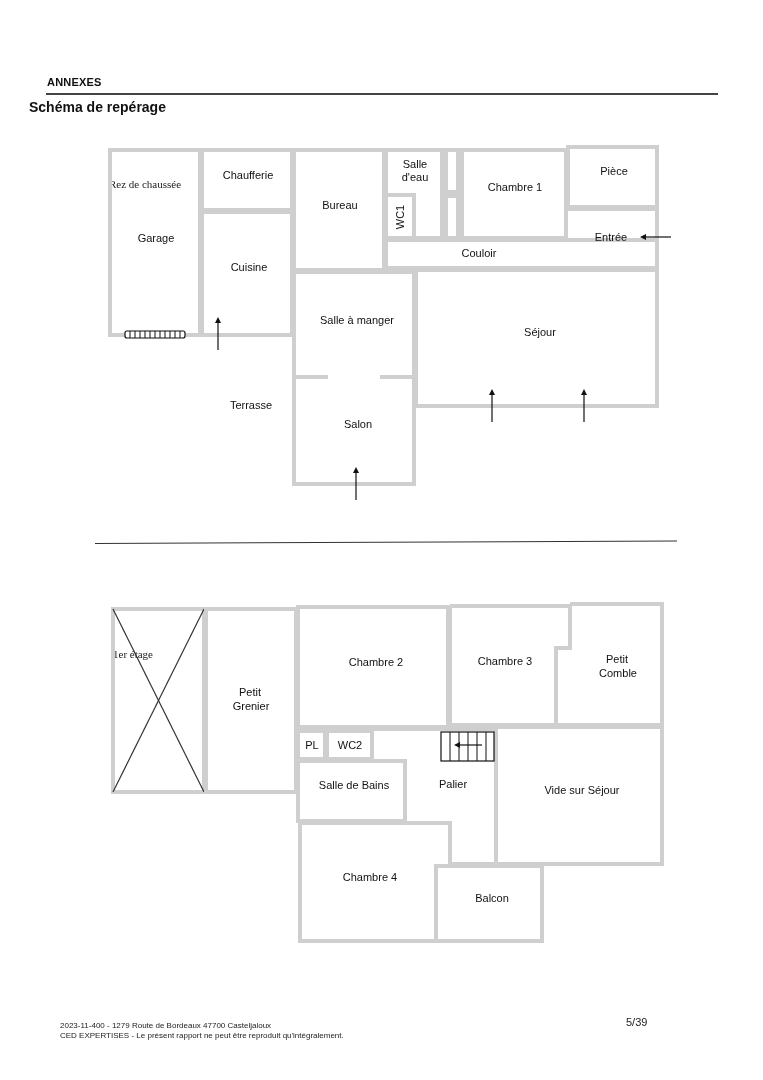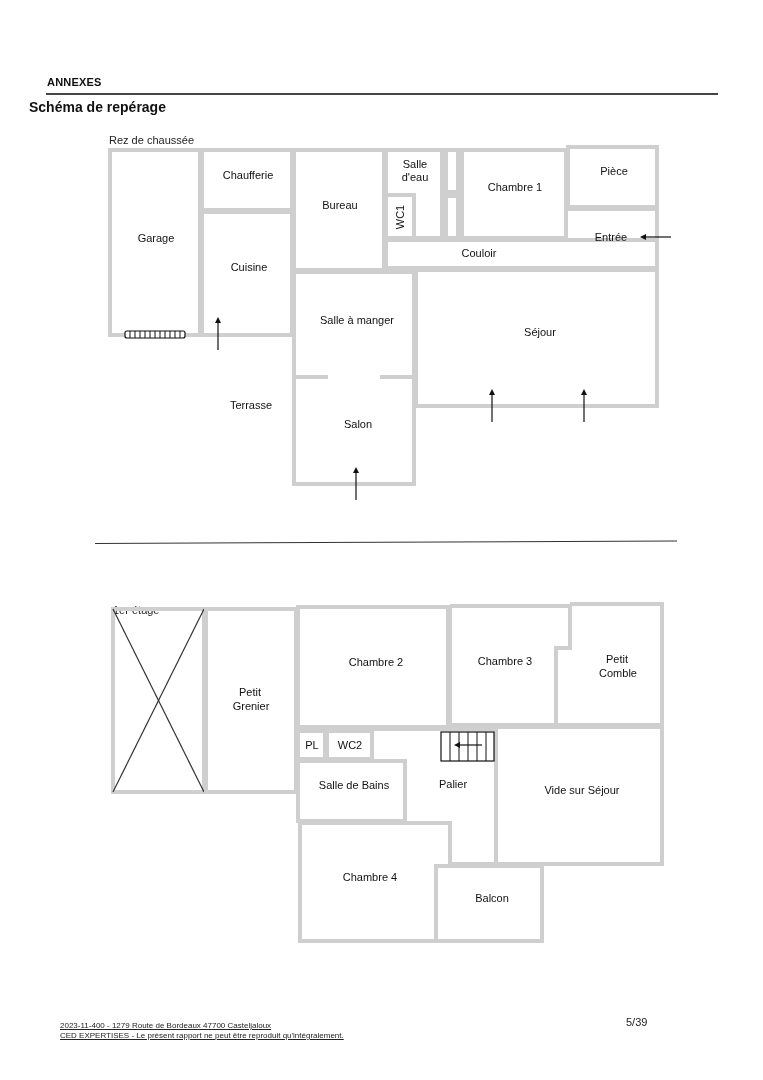--- a/index.html
+++ b/index.html
@@ -1,25 +1,25 @@
 <!DOCTYPE html>
 <html><head>
 <meta charset="utf-8">
 <style>
   html, body { margin:0; padding:0; background:#ffffff; }
   body { width:763px; height:1080px; position:relative; overflow:hidden; font-family:"Liberation Sans", sans-serif; color:#111; }
   .title { position:absolute; left:47px; top:76px; font-size:11px; font-weight:bold; letter-spacing:0.2px; }
   .title-rule { position:absolute; left:46px; top:93px; width:672px; height:2px; background:#444; }
   .subtitle { position:absolute; left:29px; top:99px; font-size:14px; font-weight:bold; }
-  .floor-label { position:absolute; font-size:11px; font-family:Liberation Sans, sans-serif; color:#222; }
+  .floor-label { position:absolute; font-size:11px; font-family:Liberation Serif, serif; color:#222;margin-top:44px; }
   svg.plan { position:absolute; left:0; top:0; }
   .wall { fill:none; stroke:#cfcfcf; stroke-width:4; }
   .room-text { font-family:"Liberation Sans", sans-serif; font-size:11px; fill:#111; text-anchor:middle; }
   .sep { position:absolute; left:95px; top:543px; width:582px; height:1px; background:#333; transform:rotate(-0.25deg); transform-origin:left; }
-  .footer { position:absolute; left:60px; top:1021px; font-size:8px; line-height:10px; color:#222;text-decoration:underline; }
+  .footer { position:absolute; left:60px; top:1021px; font-size:8px; line-height:10px; color:#222; }
   .page-num { position:absolute; left:626px; top:1016px; font-size:11px; color:#222; }
 </style>
 </head>
 <body>
 
 <div class="title">ANNEXES</div>
 <div class="title-rule"></div>
 <div class="subtitle">Schéma de repérage</div>
 
 <div class="floor-label" style="left:109px; top:134px;">Rez de chaussée</div>

